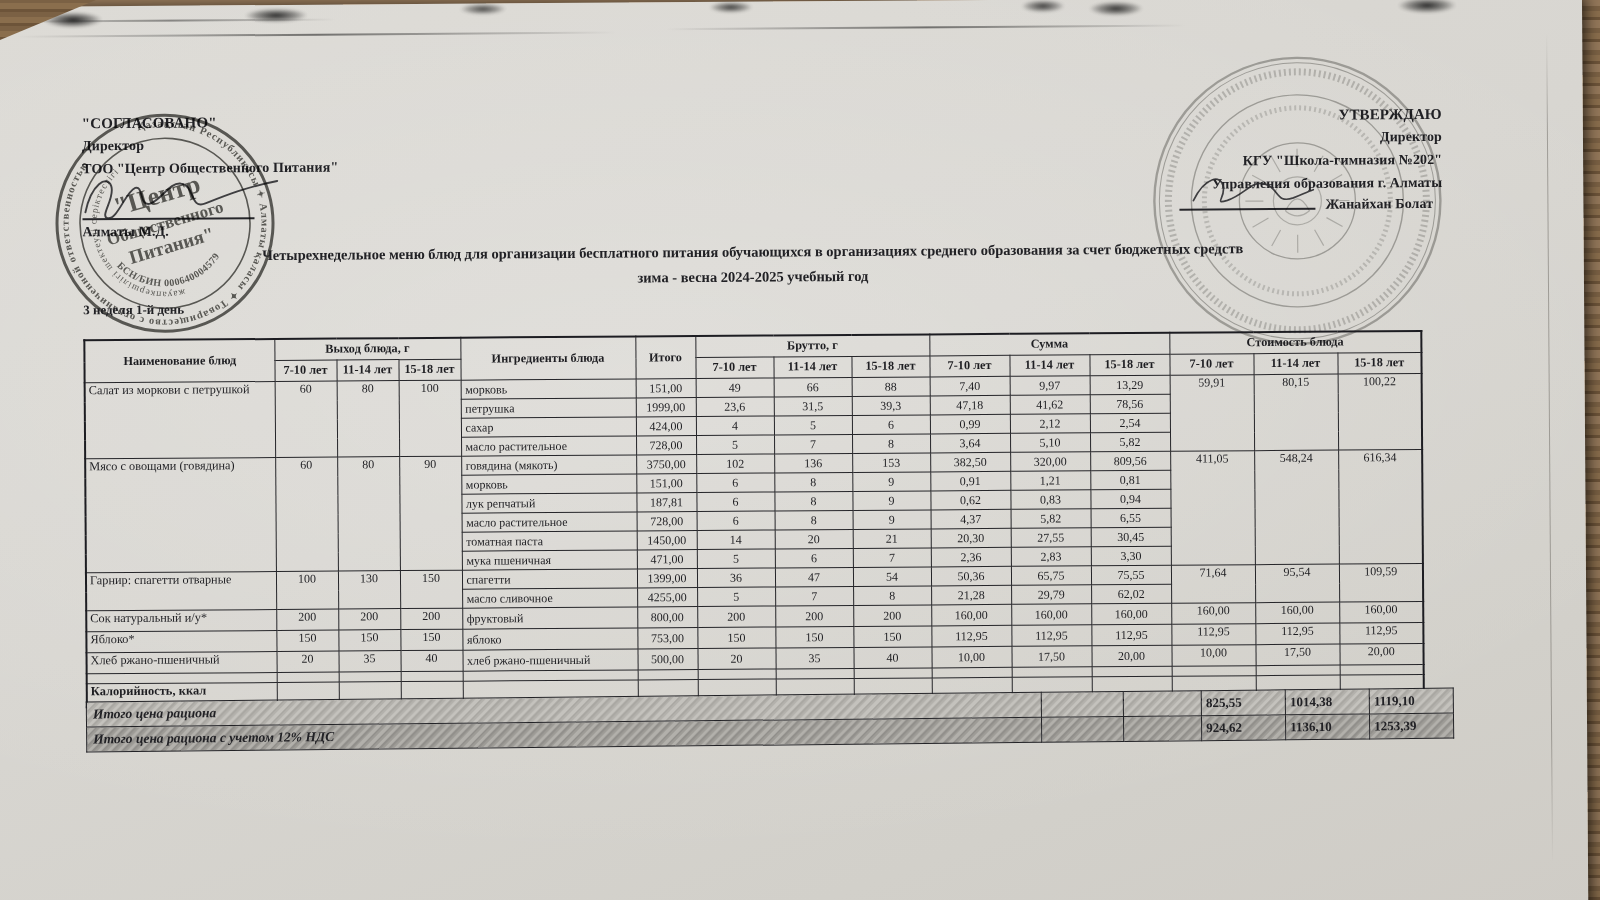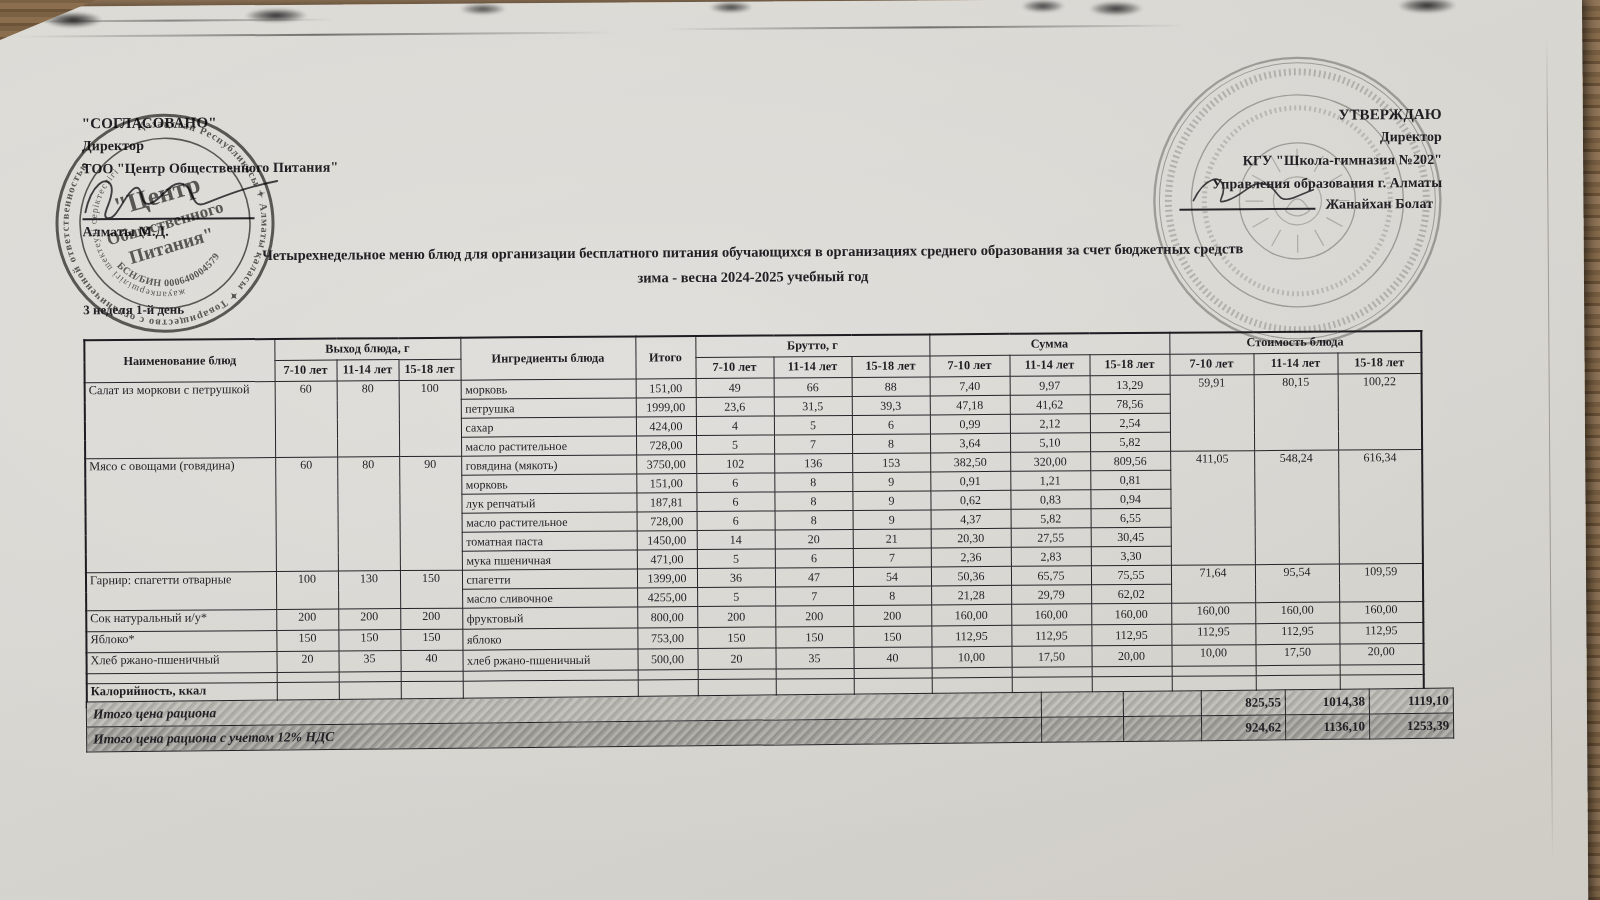--- a/index.html
+++ b/index.html
@@ -48,21 +48,21 @@
   .menu td.ing{text-align:left;padding-left:4px;}
   .menu td.dish{text-align:left;vertical-align:top;white-space:normal;padding:1px 3px;font-size:12.3px;}
   .menu td.vtop{vertical-align:top;padding-top:1px;}
   .menu tr.dish-start td{border-top:1.8px solid #1b1b20;}
   .menu tr.spacer-row td{height:9px;}
   .menu tr.kcal-row td{height:20px;font-weight:700;font-size:12.5px;}
 
   .totals{position:absolute;left:95px;top:693px;font-size:13px;border:1.8px solid #1b1b20;transform:rotate(-0.18deg);}
   .totals td{border:1.5px solid #222226;height:22px;overflow:hidden;white-space:nowrap;}
   .totals .lbl{font-style:italic;font-weight:700;text-align:left;padding:0 6px;font-size:13.5px;}
-  .totals .val{font-weight:700;text-align:right;padding:0 4px;}
+  .totals .val{font-weight:700;padding:0 4px;}
   .totals tr.t1 td{background:repeating-linear-gradient(135deg,#b3b1ac 0 2px,#c4c2bd 2px 5px,#a9a7a2 5px 7px);}
   .totals tr.t2 td{background:repeating-linear-gradient(135deg,#9d9b96 0 2px,#b2b0ab 2px 5px,#918f8b 5px 7px);}
 
   .stamp{position:absolute;mix-blend-mode:multiply;}
 </style>
 </head>
 <body>
 
 <div class="scene">
   <div class="paper">

